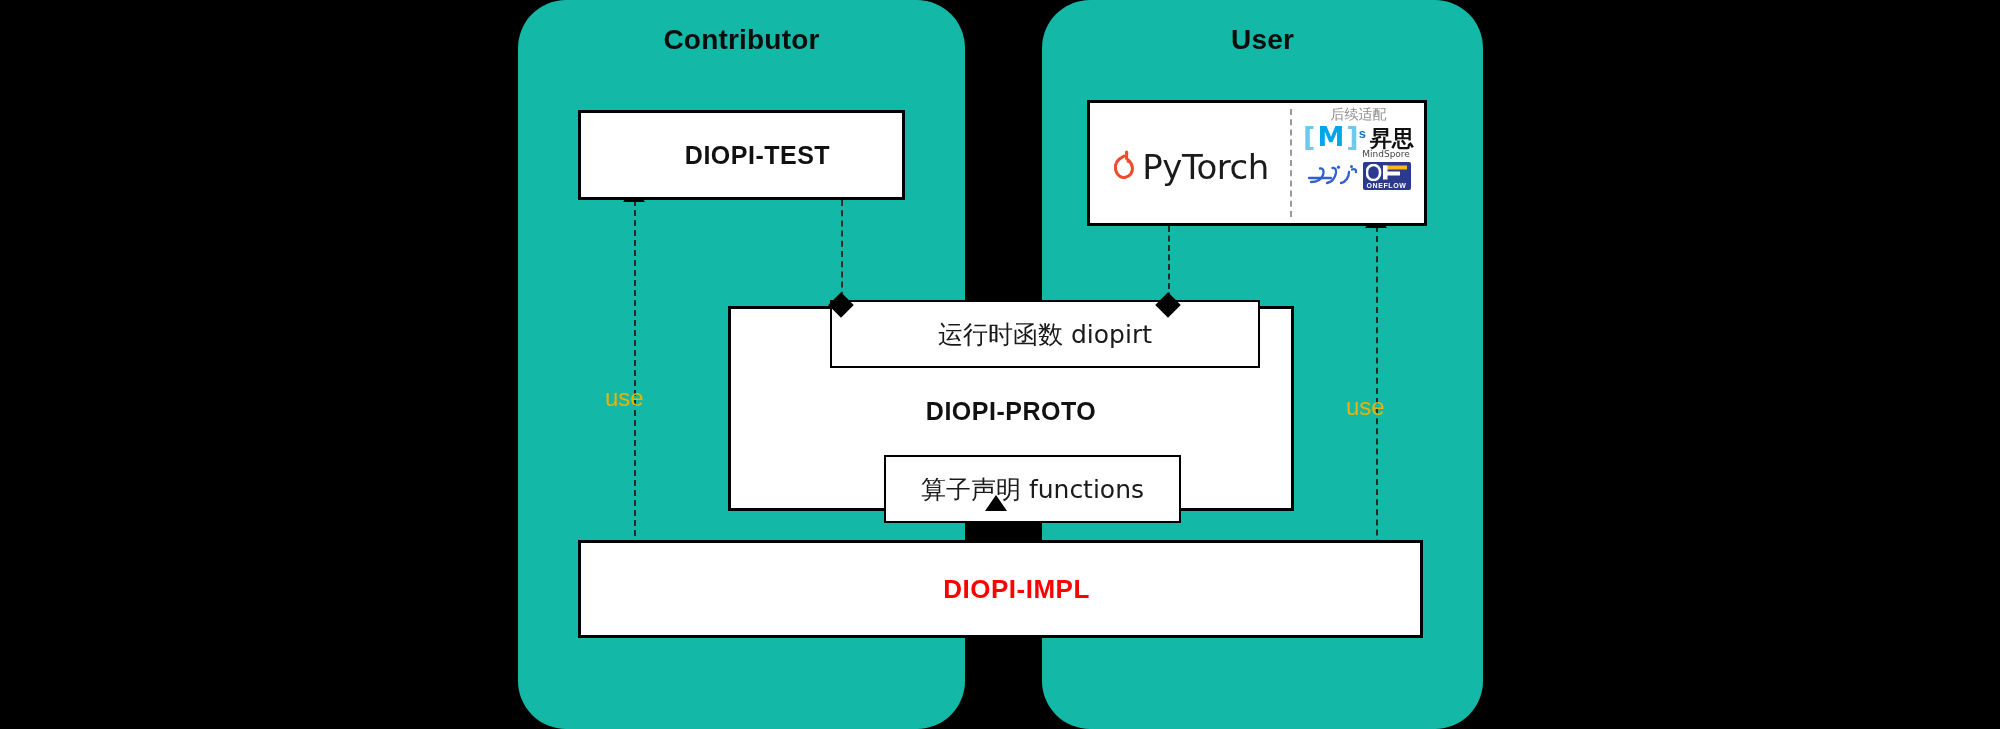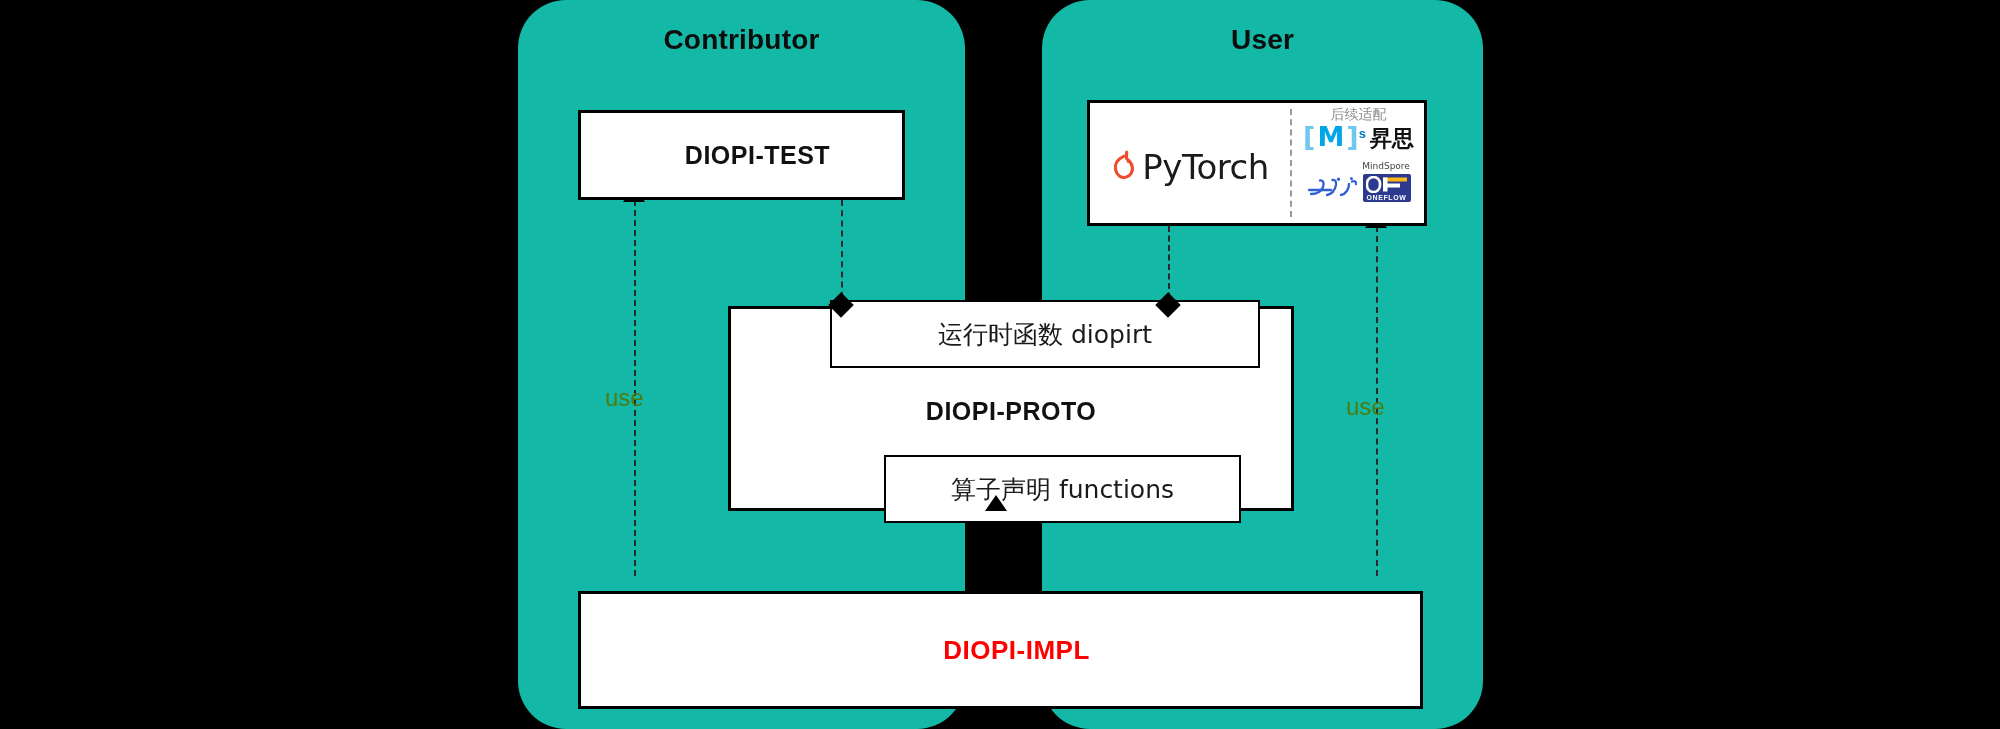--- a/index.html
+++ b/index.html
@@ -82,23 +82,23 @@
     box-sizing: border-box;
     display: flex;
     align-items: center;
     justify-content: center;
     font-size: 25px;
     color: #1a1a1a;
     font-family: "DejaVu Sans", "Liberation Sans", sans-serif;
     margin-left: 36px;
   }
   #inner-runtime   { left: 63px;  top: -9px;  width: 430px; height: 68px; }
-  #inner-functions { left: 117px; top: 146px; width: 357px; height: 68px; }
-
-  #box-diopi-impl { left: 578px; top: 591px; width: 845px; height: 118px; }
+  #inner-functions { left: 117px; top: 146px; width: 297px; height: 68px; }
+
+  #box-diopi-impl { left: 578px; top: 540px; width: 845px; height: 98px; }
   #box-diopi-impl .box-label {
     color: #ff0000;
     font-size: 26px;
     font-weight: bold;
   }
 
   
   #box-logos {
     left: 1087px; top: 100px; width: 340px; height: 126px;
     background: #ffffff;
@@ -203,21 +203,21 @@
     font-weight: bold;
     font-family: "DejaVu Sans", sans-serif;
     line-height: 1;
   }
   .ms-sub {
     font-size: 9px;
     color: #444444;
     font-family: "DejaVu Sans", "Liberation Sans", sans-serif;
     text-align: right;
     line-height: 1;
-    margin-top: 12px;
+    margin-top: 0px;
     padding-right: 4px;
     width: 100%;
     box-sizing: border-box;
   }
 
   
   .oneflow-lockup {
     display: flex;
     align-items: center;
     gap: 4px;
@@ -275,21 +275,21 @@
     background: #000000;
     transform: rotate(45deg);
   }
   #diamond-test-proto  { left: 832px;  top: 296px; }
   #diamond-logos-proto { left: 1159px; top: 296px; }
 
   
   .use-label {
     position: absolute;
     font-size: 24px;
-    color: #4d7c0f;
+    color: #eab308;
     font-family: "Liberation Sans", sans-serif;
   }
   #use-left  { left: 605px;  top: 384px; }
   #use-right { left: 1346px; top: 393px; }
 </style>
 </head>
 <body>
 
 <div id="stage">
 

